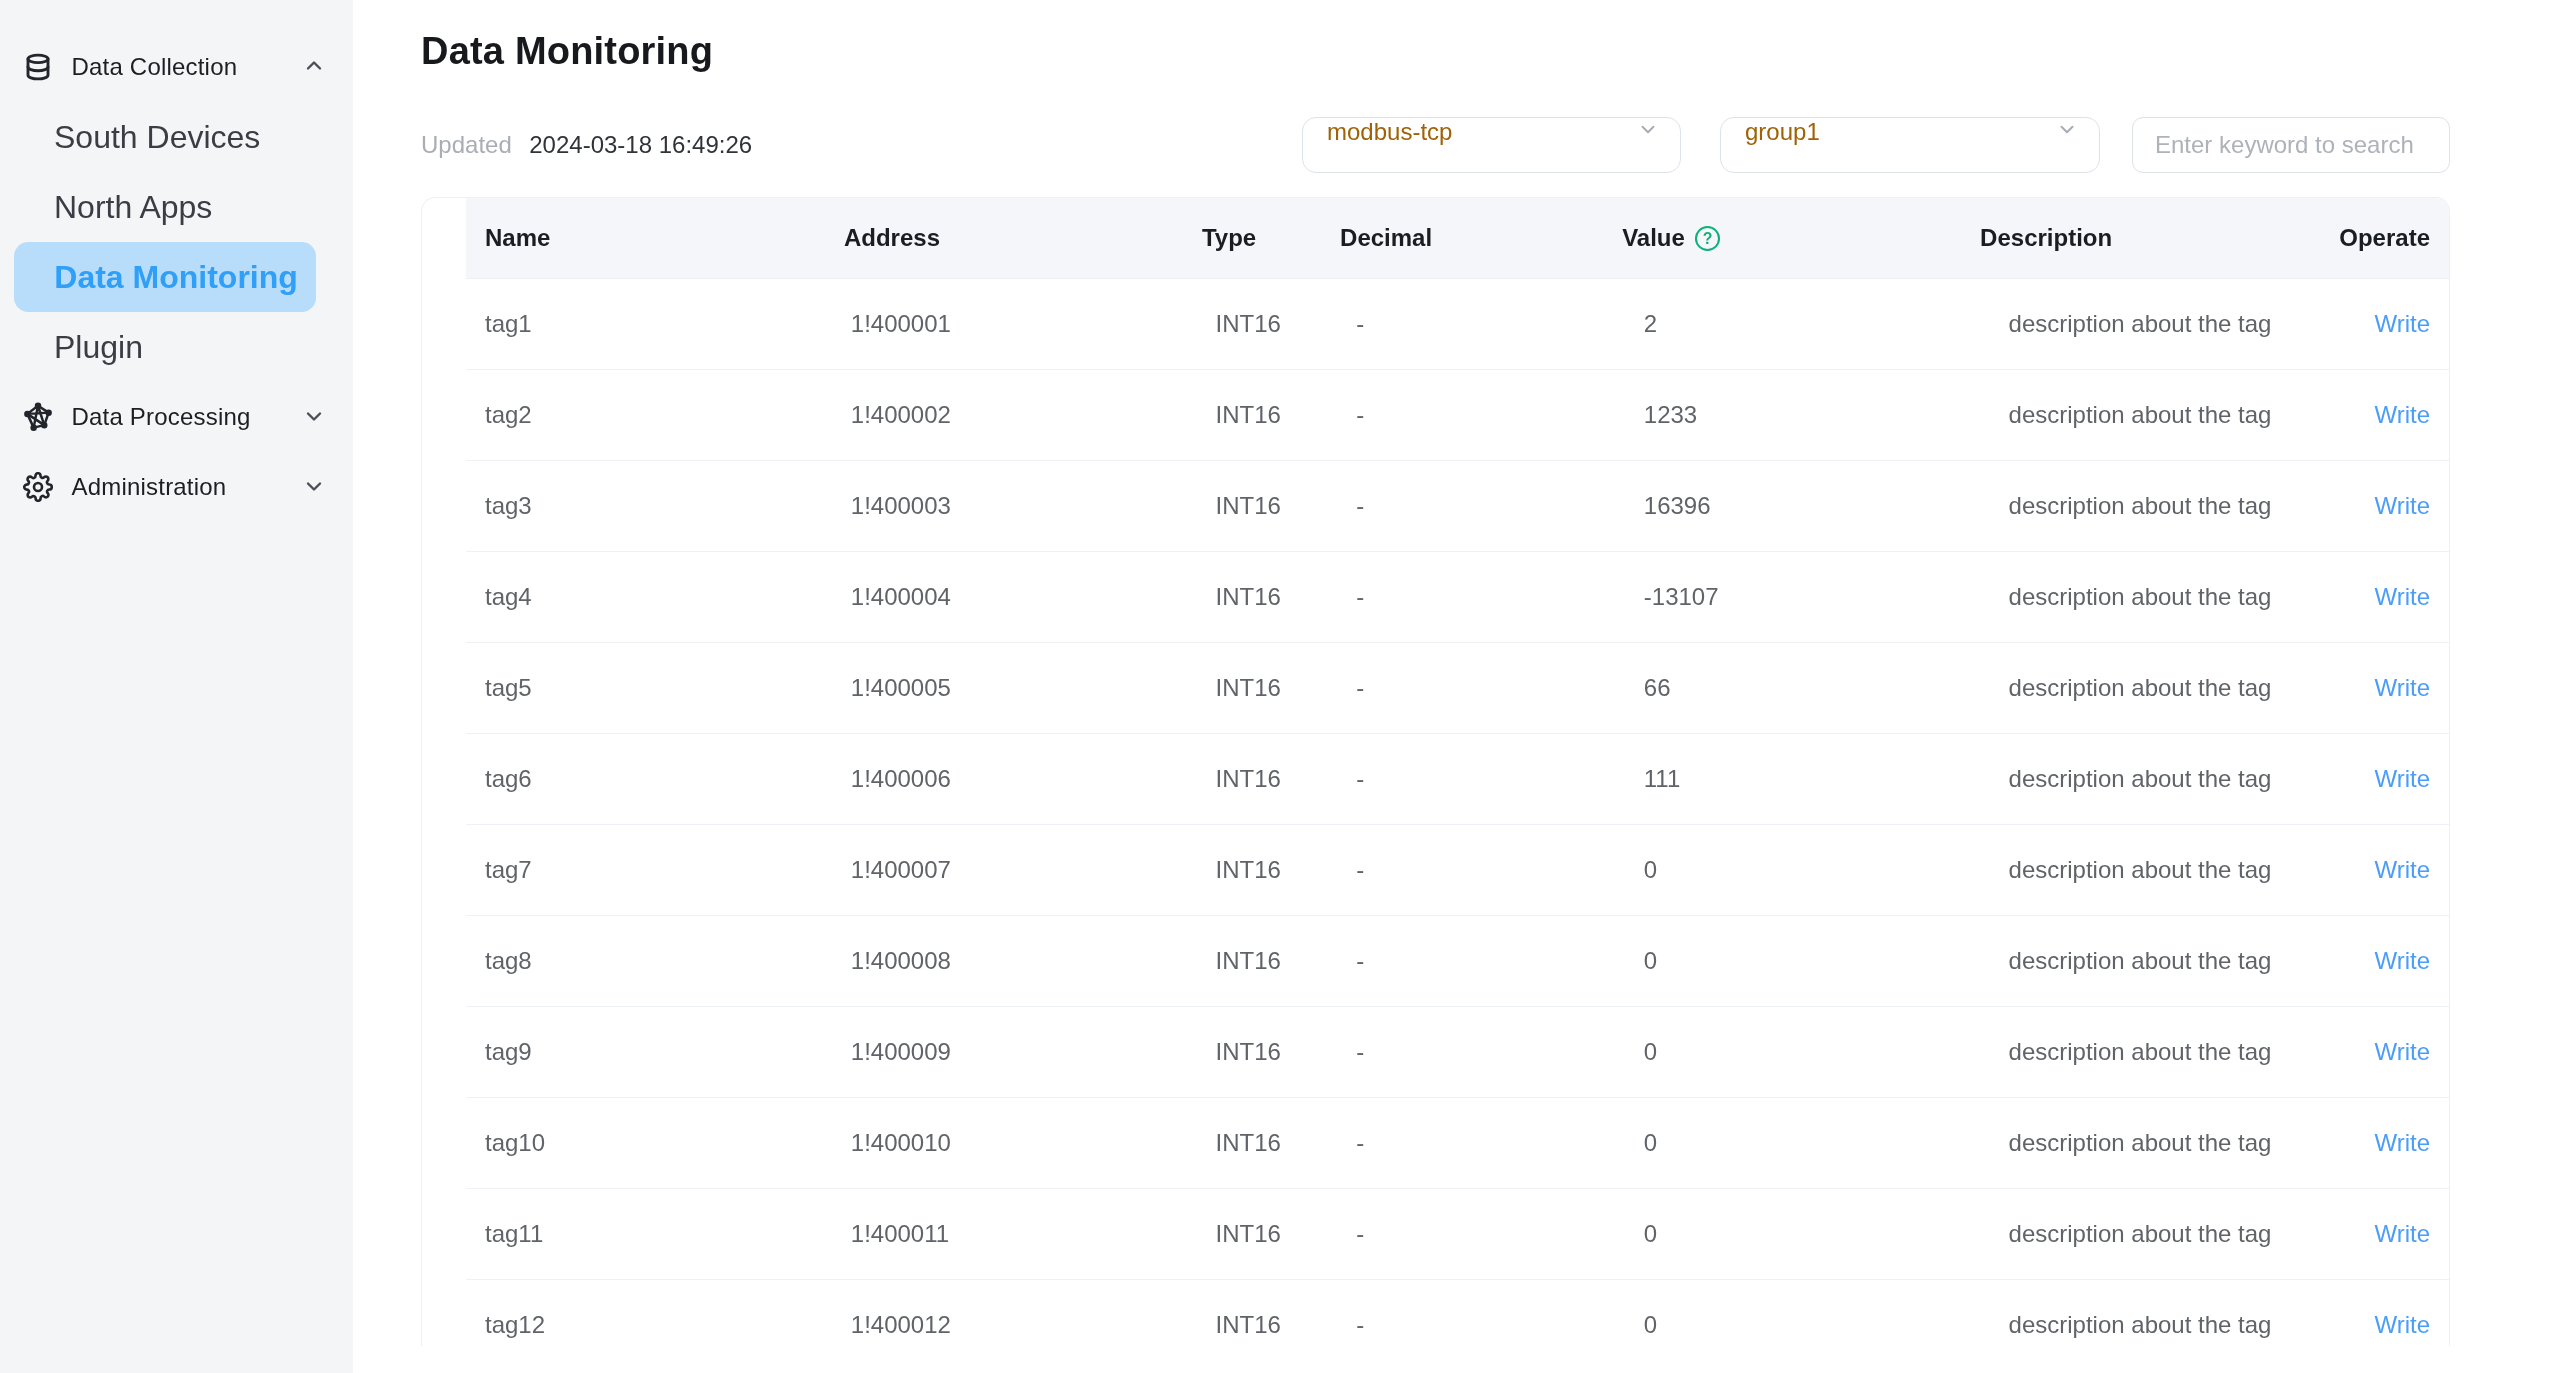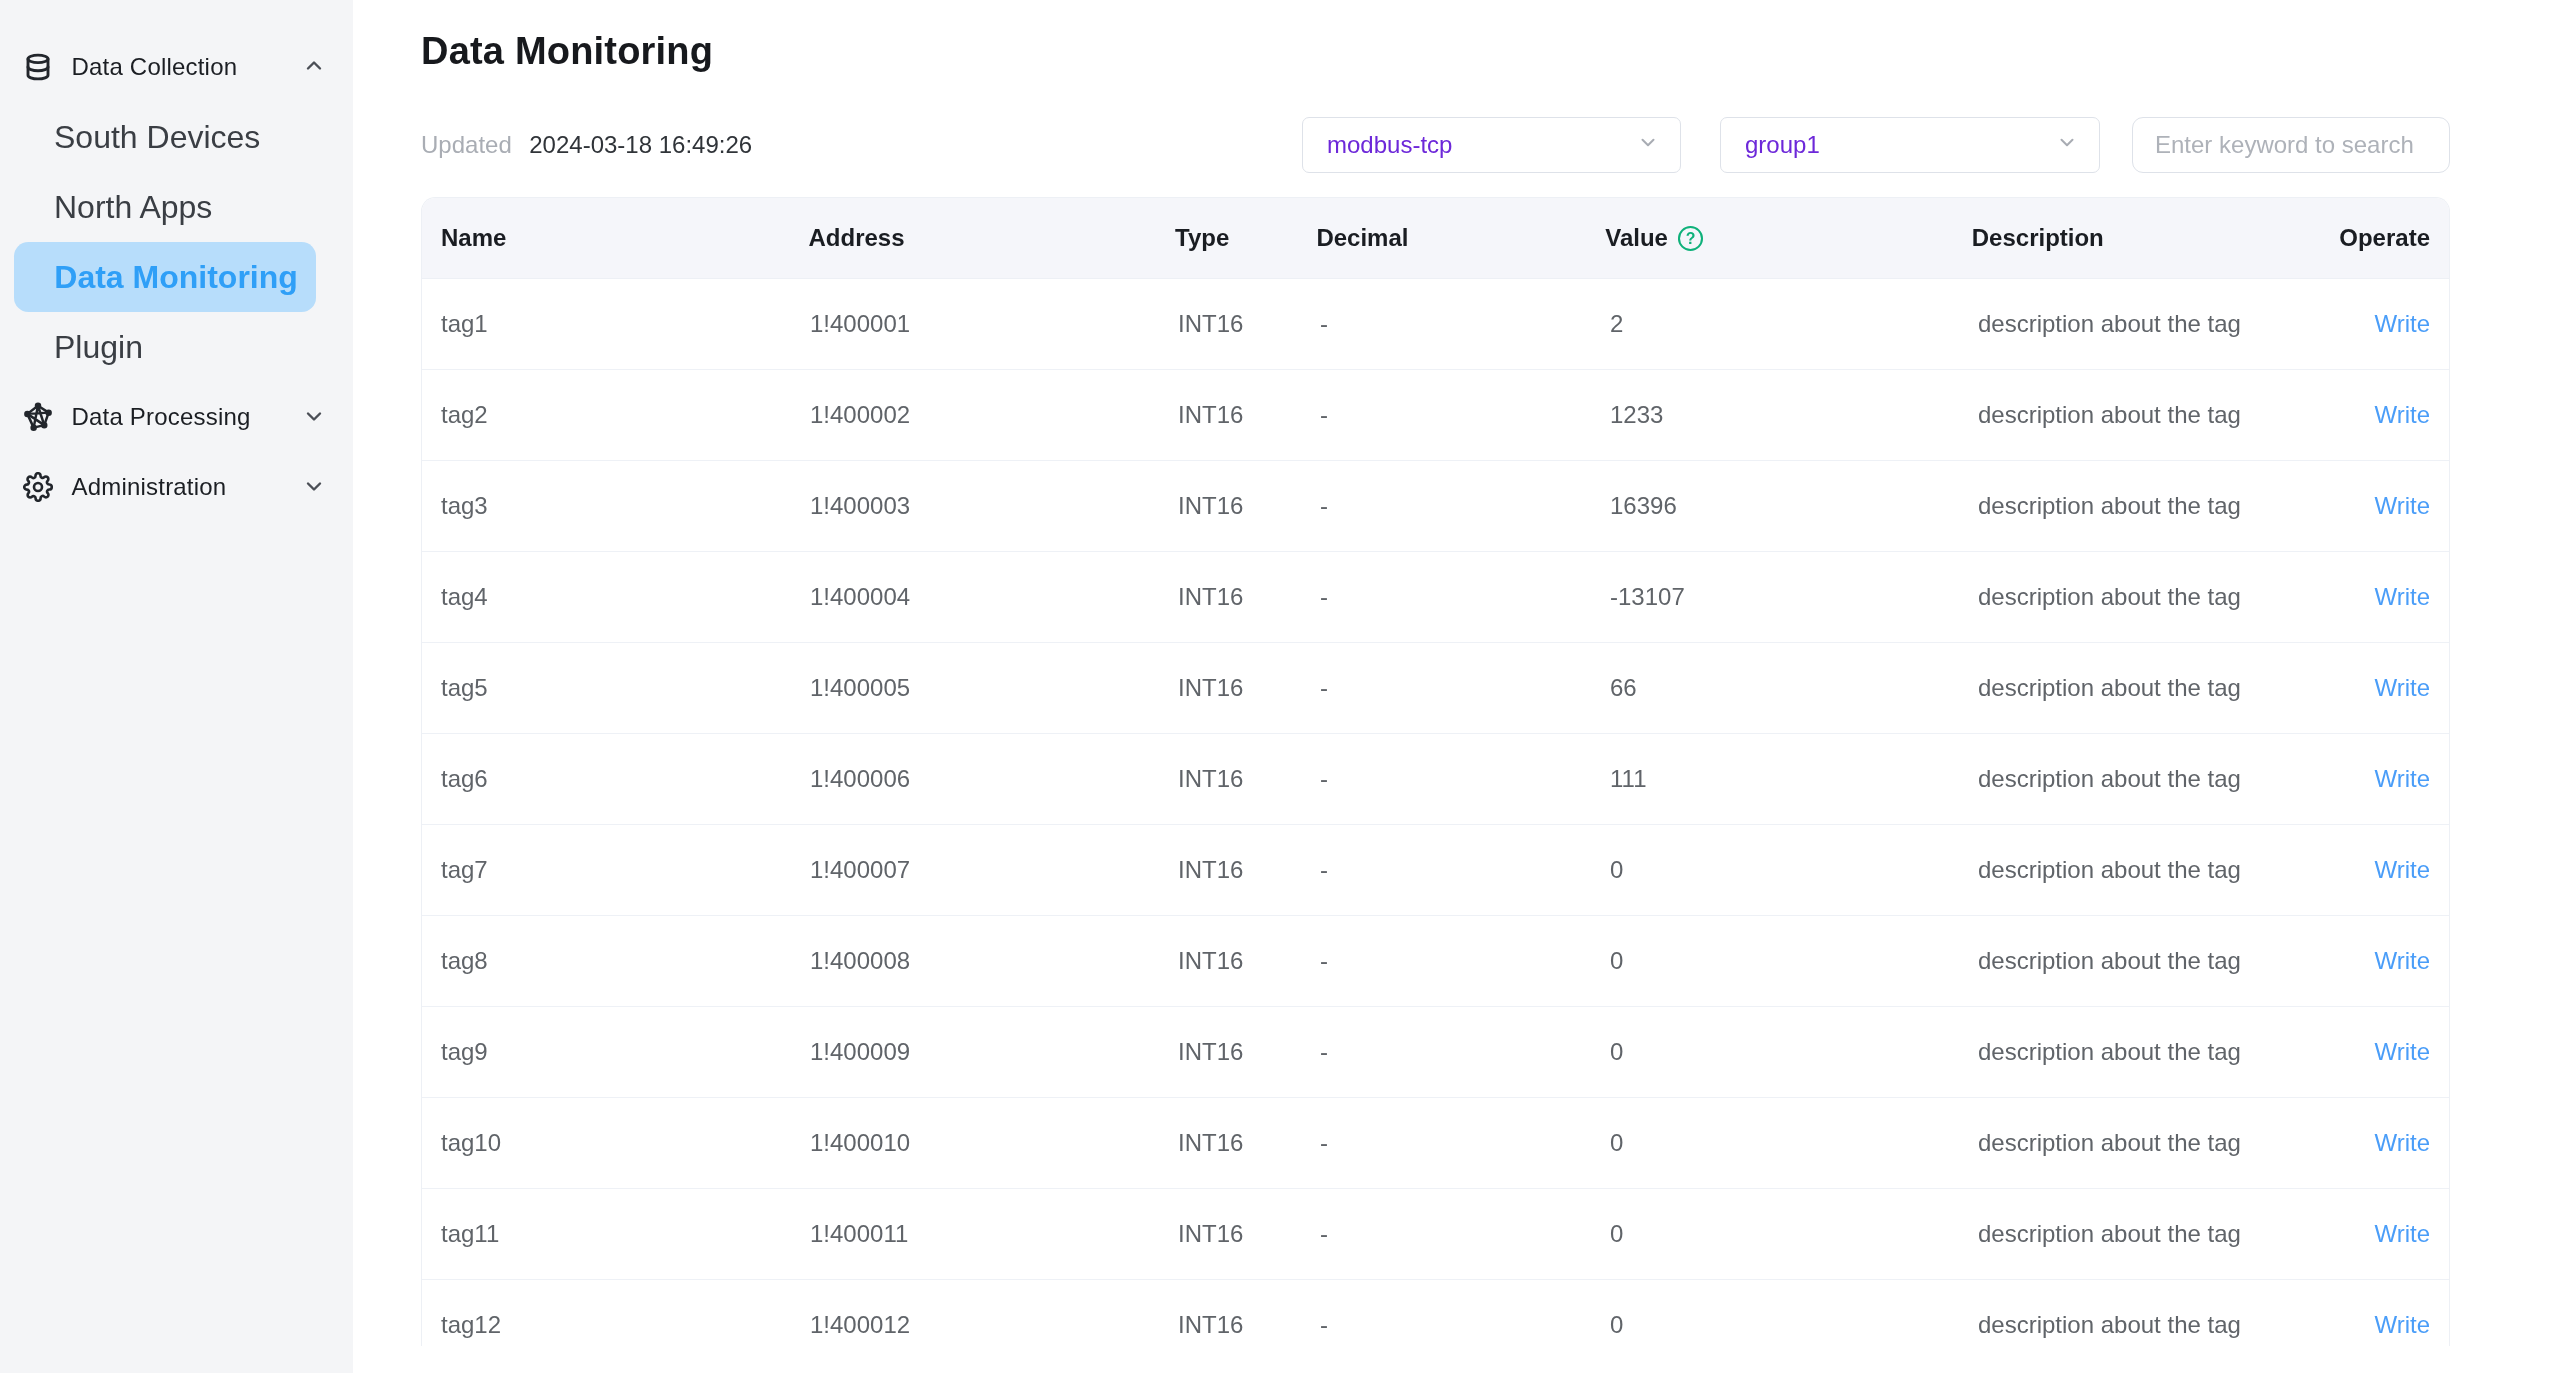--- a/index.html
+++ b/index.html
@@ -50,39 +50,39 @@
   }
   .controls {
     margin-top:41px; height:56px;
     display:flex; align-items:center; justify-content:space-between;
   }
   .updated { font-size:24px; display:flex; align-items:center; }
   .updated .lbl { color:#a9adb4; }
   .updated .val { color:#303439; margin-left:17.5px; }
   .filters { display:flex; gap:32px; align-items:center; }
   .select {
-    height:56px; border:1.6px solid #dee2e9; border-radius:7px; background:#fff;
-    display:flex; align-items:center; justify-content:space-between;
-    padding:0 20.7px 0 24px; font-size:24px; color:#6d28d9; cursor:pointer;
+    height:56px; border:1.6px solid #dee2e9; border-radius:14px; background:#fff;
+    display:flex; justify-content:space-between;
+    padding:0 20.7px 0 24px; font-size:24px; color:#a16207; cursor:pointer;
   }
   .select.node { width:379px; }
   .select.group { width:380px;margin-left:7px; }
   .sel-chev { color:#a8acb3; flex:none; }
   .search {
     width:318px; height:56px; border:1.6px solid #dee2e9; border-radius:11px;
     font-size:24px; color:#33373d; padding:0 22px; outline:none; background:#fff;
     font-family:"Liberation Sans", sans-serif;
   }
   .search::placeholder { color:#aeb2b9; }
 
   
   .table {
     margin-top:24px; height:1149px;
     border:1.6px solid #edf0f5; border-bottom:none;
-    border-radius:14.3px 14.3px 0 0; overflow:hidden; background:#fff;
+    border-radius:14.3px 14.3px 0 0; overflow:hidden; background:#fff;padding-left:44px;
   }
   .thead {
     height:81px; background:#f5f6fa; border-bottom:1.6px solid #edf0f5;
     display:flex; align-items:center; padding:0 19px;
     font-size:24px; font-weight:700; color:#1a1d22;
   }
   .trow {
     height:91px; display:flex; align-items:center; padding:0 19px;
     font-size:24px; color:#606469; border-bottom:1.6px solid #eef1f6; background:#fff;
   }

